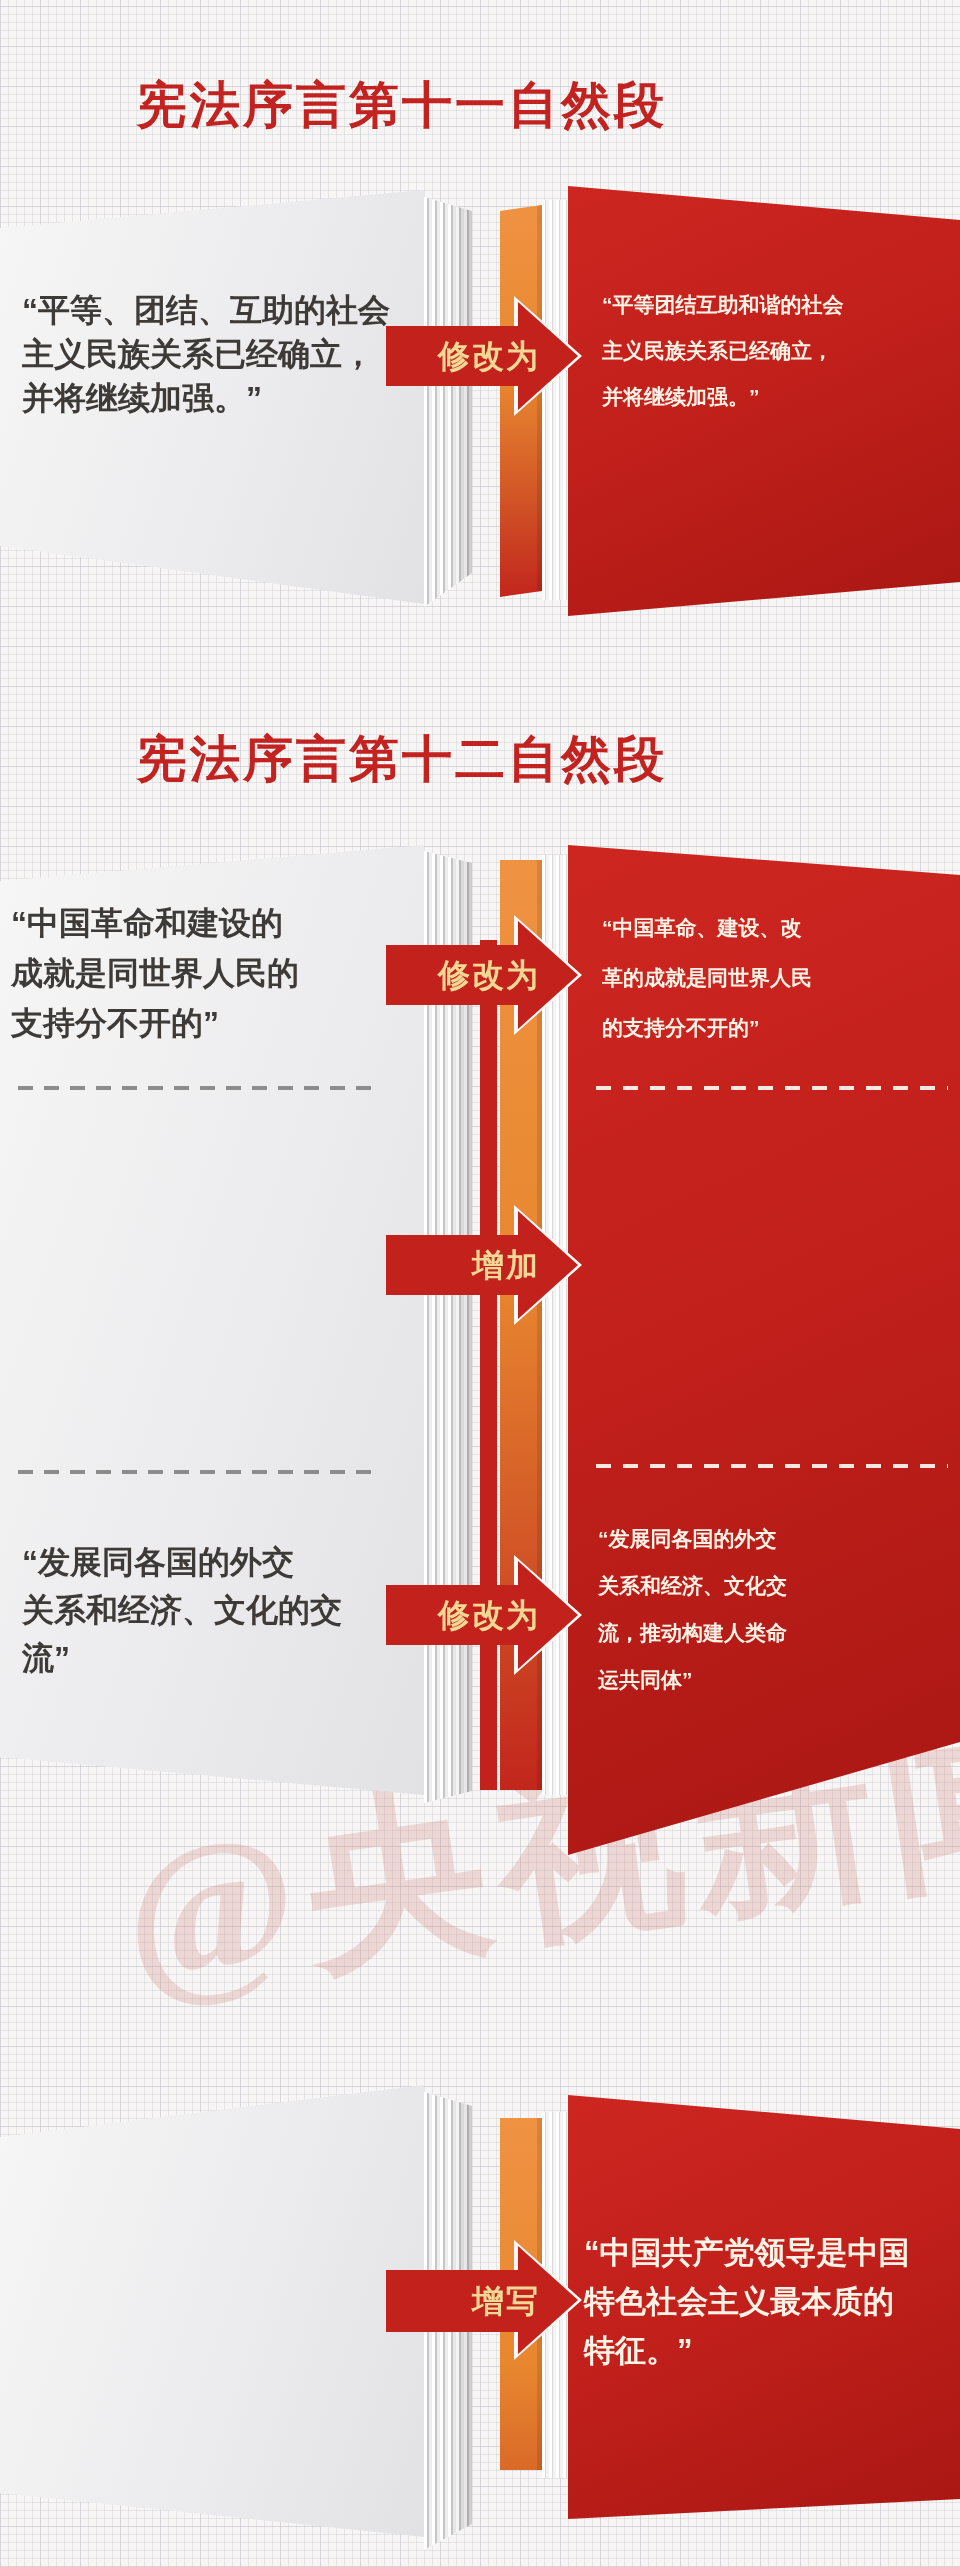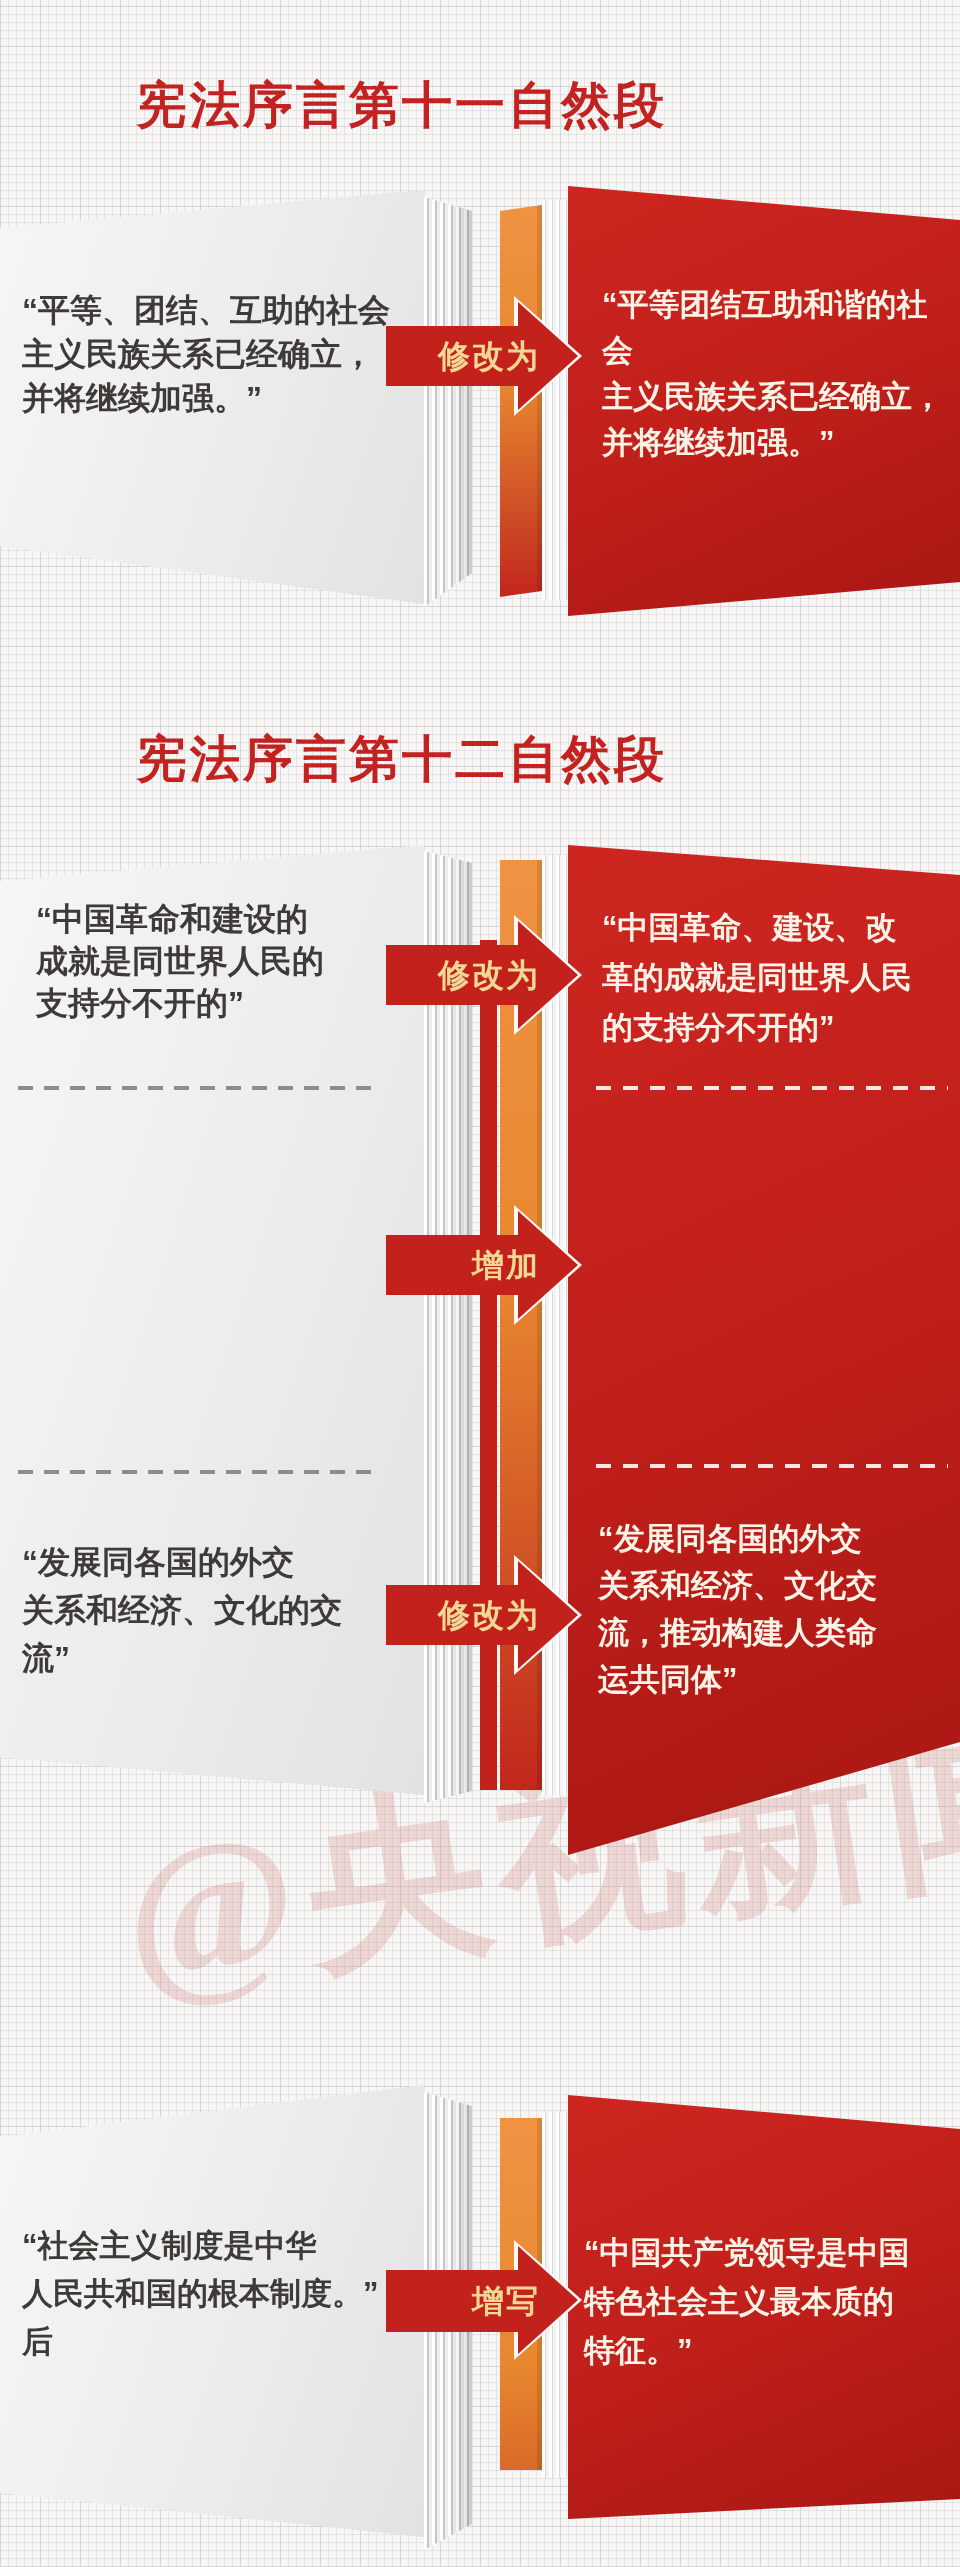--- a/index.html
+++ b/index.html
@@ -49,21 +49,21 @@
   .arrow-tri{width:0;height:0;border-top:54px solid transparent;border-bottom:54px solid transparent;border-left:60px solid #c2211c;}
   .arrow-tri-outline{width:0;height:0;border-top:60px solid transparent;border-bottom:60px solid transparent;border-left:68px solid #fbfaf8;}
   .arrow-label{
     text-align:right; font-size:32px; font-weight:700; color:#f2d795; letter-spacing:2px;
     line-height:36px; white-space:nowrap;
   }
   .otext{
     white-space:pre-line; color:#3e3a37; font-weight:600; font-size:32px;
   }
   .rtext{
-    white-space:pre-line; color:#fcf3e7; font-weight:600; font-size:31px;
+    white-space:pre-line; color:#fcf3e7; font-weight:600; font-size:21px;
   }
   .sep-gray{height:4px;background:repeating-linear-gradient(90deg,#8e8c8a 0 15px,transparent 15px 26px);}
   .sep-white{height:4px;background:repeating-linear-gradient(90deg,rgba(255,242,236,0.95) 0 15px,transparent 15px 27px);}
   .watermark{
     font-weight:700; font-size:185px; letter-spacing:10px; white-space:nowrap;
     color:#d4837a; opacity:0.26; transform:rotate(-8deg); transform-origin:left center;
     font-family:"Liberation Serif", serif;
   }
 </style>
 </head>
@@ -107,21 +107,21 @@
   <div class="abs pages-light" style="left:542px; top:855px; width:26px; height:940px;"></div>
   <div class="abs cover-red" style="left:568px; top:845px; width:392px; height:1010px;
        clip-path:polygon(0 0,100% 30px,100% 897px,0 100%);"></div>
   <div class="abs connector" style="left:480px; top:940px; width:17px; height:850px;"></div>
 
   <div class="abs arrow-tri-outline" style="left:514px; top:915px;"></div>
   <div class="abs arrow-tri" style="left:518px; top:921px;"></div>
   <div class="abs arrow-bar" style="left:386px; top:945px; width:132px; height:60px;"></div>
   <div class="abs arrow-label" style="left:430px; top:957px; width:110px;">修改为</div>
 
-  <div class="abs otext" style="left:36px; top:898px; width:370px; line-height:42px;">“中国革命和建设的
+  <div class="abs otext" style="left:11px; top:898px; width:370px; line-height:50px;">“中国革命和建设的
 成就是同世界人民的
 支持分不开的”</div>
   <div class="abs rtext" style="left:602px; top:903px; width:355px; line-height:50px;">“中国革命、建设、改
 革的成就是同世界人民
 的支持分不开的”</div>
 
   <div class="abs sep-gray" style="left:18px;  top:1086px; width:356px;"></div>
   <div class="abs sep-white" style="left:596px; top:1086px; width:352px;"></div>
 
   <div class="abs arrow-tri-outline" style="left:514px; top:1205px;"></div>
@@ -154,20 +154,17 @@
   <div class="abs spine-s3" style="left:500px; top:2118px; width:42px; height:352px;"></div>
   <div class="abs pages-light" style="left:542px; top:2112px; width:26px; height:366px;"></div>
   <div class="abs cover-red" style="left:568px; top:2095px; width:392px; height:424px;
        clip-path:polygon(0 0,100% 34px,100% 404px,0 100%);"></div>
 
   <div class="abs arrow-tri-outline" style="left:514px; top:2240px;"></div>
   <div class="abs arrow-tri" style="left:518px; top:2246px;"></div>
   <div class="abs arrow-bar" style="left:386px; top:2270px; width:132px; height:62px;"></div>
   <div class="abs arrow-label" style="left:430px; top:2283px; width:110px;">增写</div>
 
-  <div class="abs otext" style="left:22px; top:2222px; width:392px; line-height:48px; font-size:31px;">“社会主义制度是中华
-人民共和国的根本制度。”
-后</div>
   <div class="abs rtext" style="left:564px; top:2228px; width:356px; line-height:49px; font-size:31px;margin-left:20px;">“中国共产党领导是中国
 特色社会主义最本质的
 特征。”</div>
 
 </div>
 
 </body></html>

